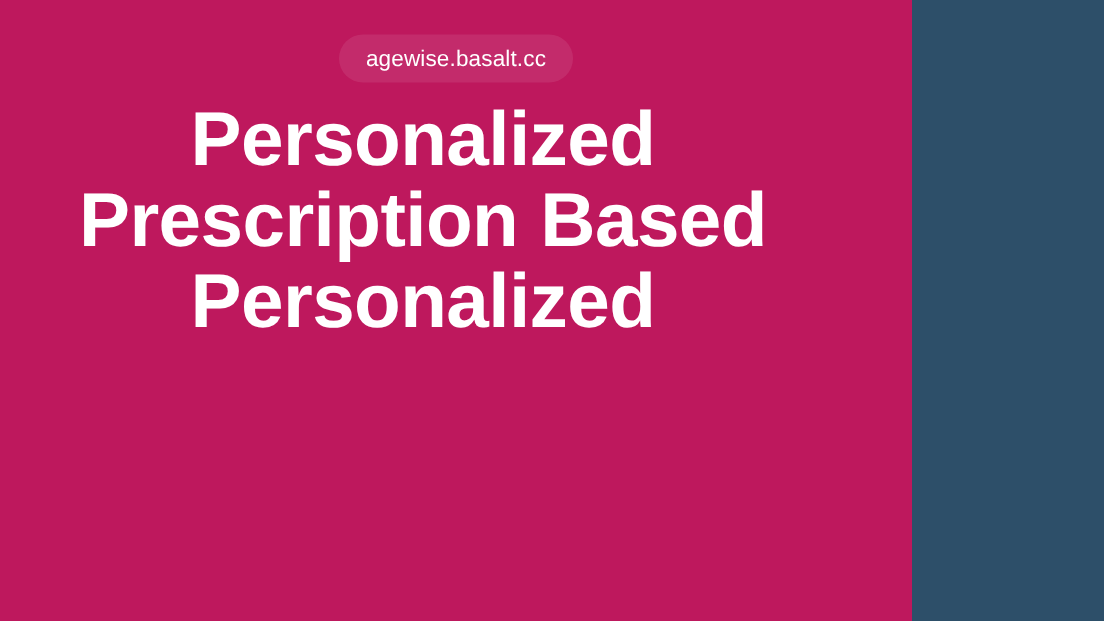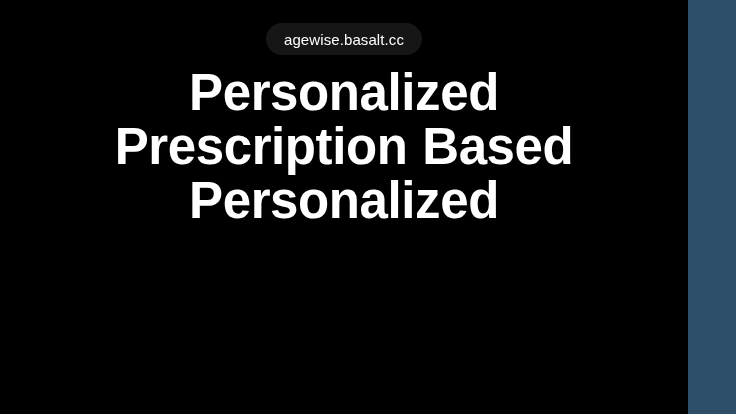--- a/index.html
+++ b/index.html
@@ -13,26 +13,26 @@
     height: 414px;
     overflow: hidden;
     background: #2d4f69;
     font-family: "Liberation Sans", "DejaVu Sans", sans-serif;
     -webkit-font-smoothing: antialiased;
   }
 
   #og-card {
     position: relative;
     box-sizing: border-box;
-    width: 688px;
+    width: 608px;
     height: 414px;
-    background: #000000;
+    background: #be185d;
     display: flex;
     flex-direction: column;
-    align-items: center;
+    align-items: flex-end;
     justify-content: flex-start;
     padding-top: 23px;
   }
 
   
   .badge-row {
     display: flex;
     justify-content: center;
     width: 100%;
     height: 32px;

